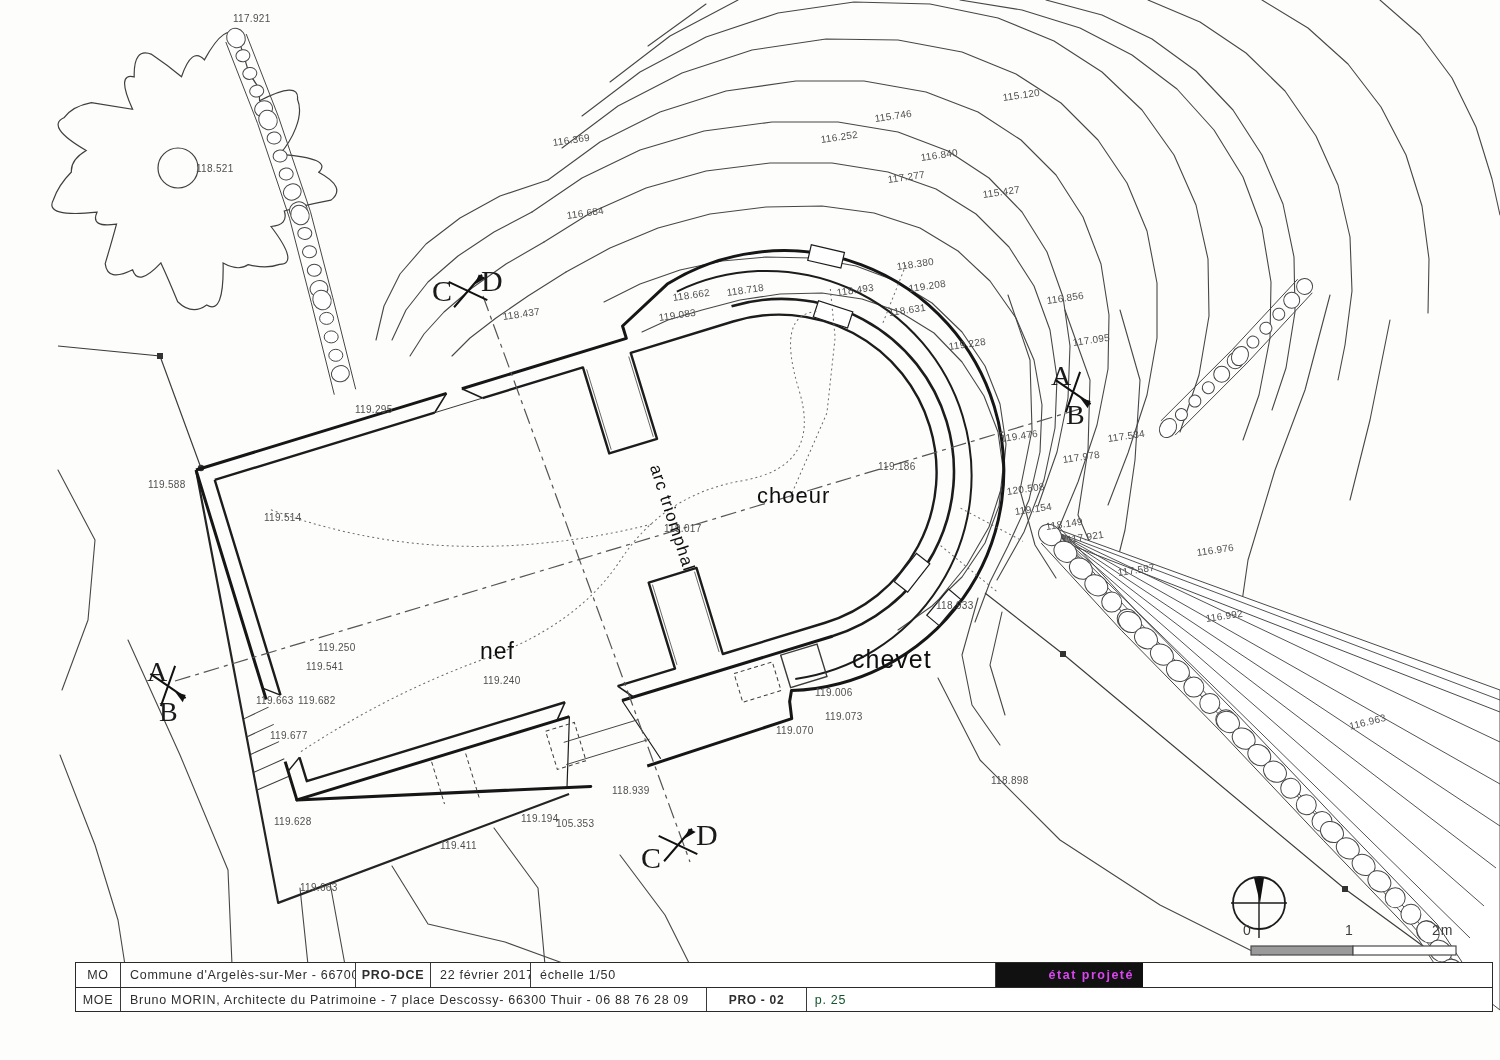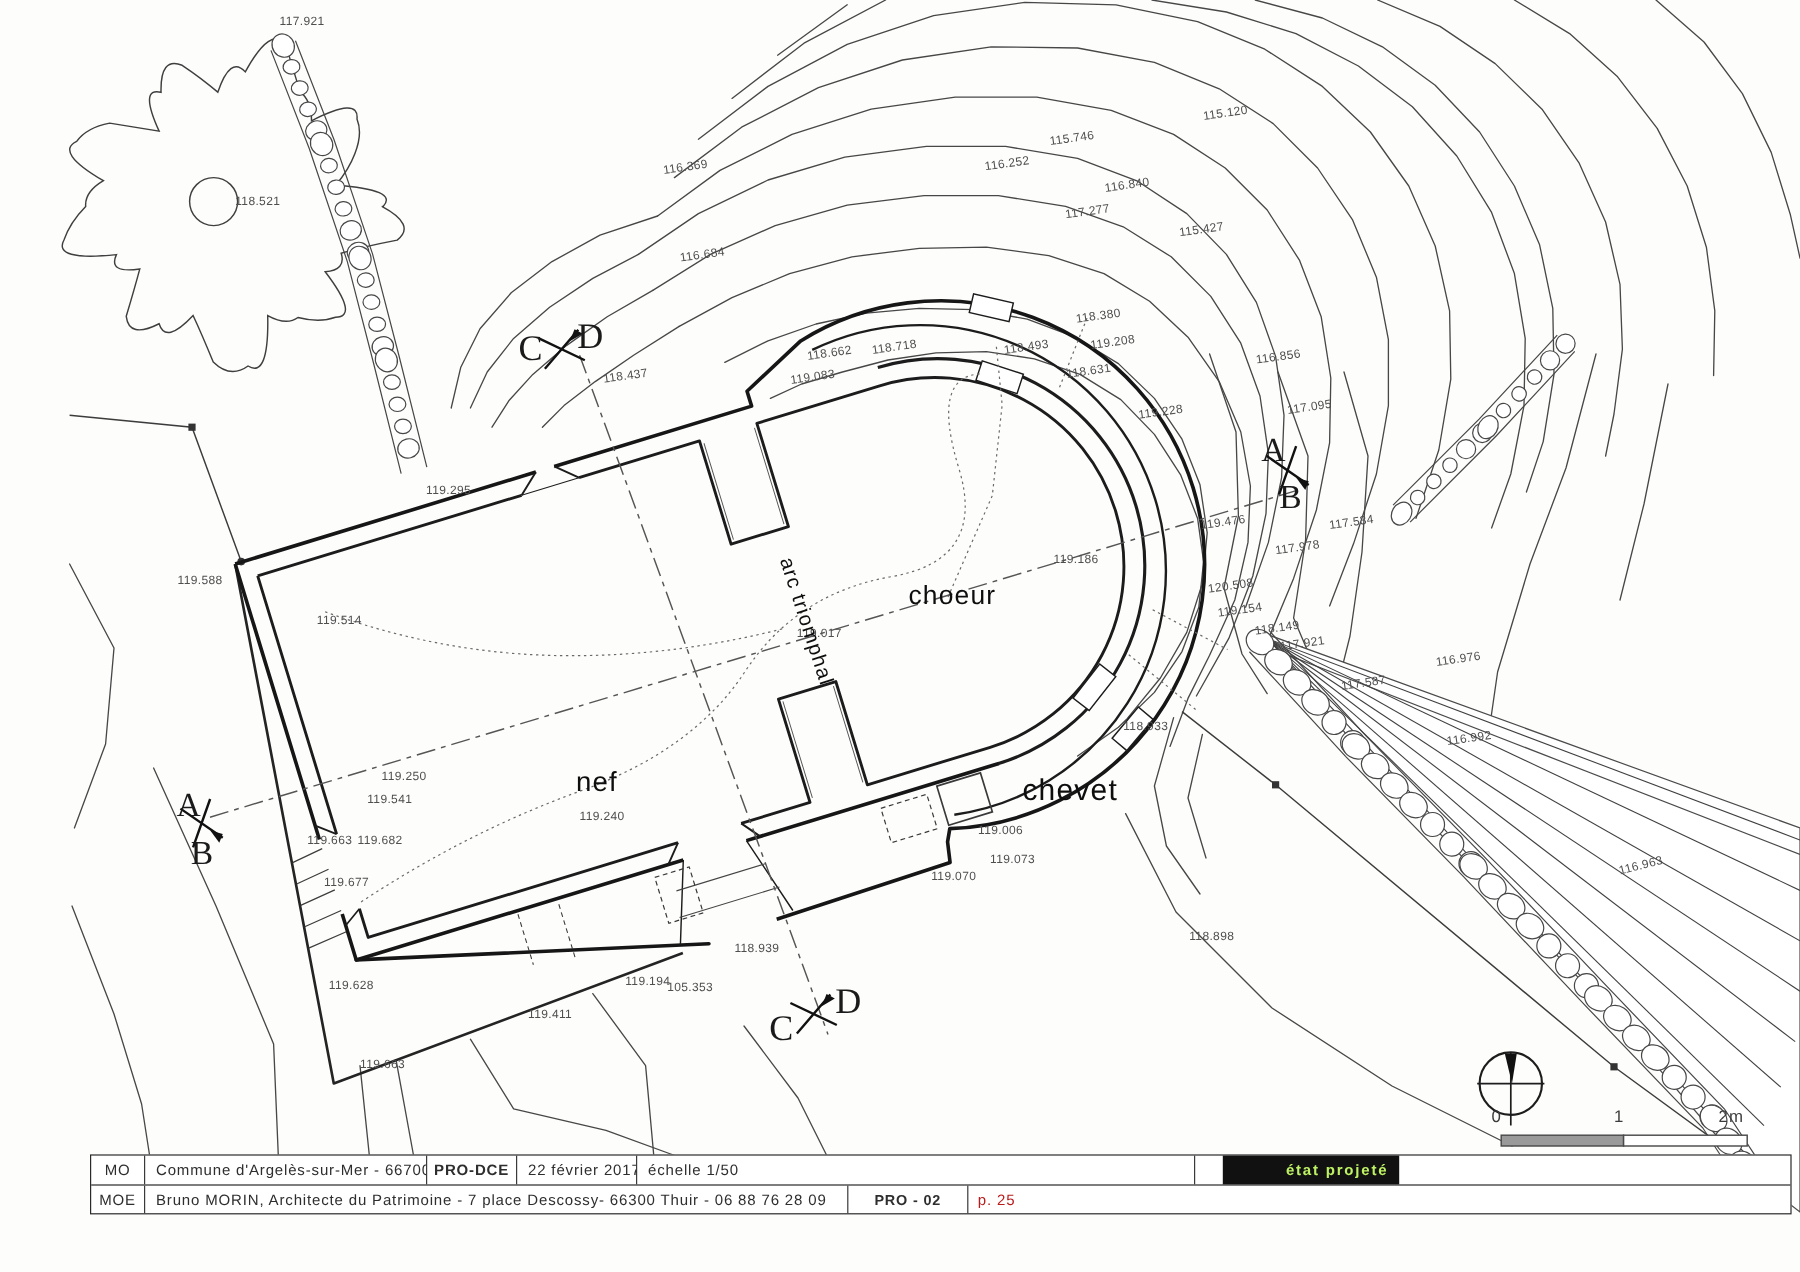--- a/index.html
+++ b/index.html
@@ -15,23 +15,23 @@
   
   #tblock{position:absolute;left:75px;top:962px;width:1418px;height:50px;border:1.6px solid #2a2a2a;
           box-sizing:border-box;font-size:12.5px;color:#2e2e2e;letter-spacing:.7px;background:#fff;}
   .trow{display:flex;height:24px;border-bottom:1.2px solid #2a2a2a;align-items:stretch;}
   .trow:last-child{border-bottom:none;height:23px;}
   .tcell{border-right:1.2px solid #3a3a3a;display:flex;align-items:center;padding:0 9px;
          white-space:nowrap;overflow:hidden;box-sizing:border-box;}
   .tcell:last-child{border-right:none;}
   .tc-center{justify-content:center;padding:0 2px;}
   .bold{font-weight:bold;}
-  .blackbox{background:#111;color:#bef264;font-weight:bold;justify-content:flex-end;letter-spacing:1.5px;margin-left:23px;}
+  .blackbox{background:#111;color:#d946ef;font-weight:bold;justify-content:flex-end;letter-spacing:1.5px;}
   .sheetnum{font-weight:bold;font-size:12px;justify-content:center;}
-  .pagecell{color:#b91c1c;justify-content:center;}
+  .pagecell{color:#14532d;justify-content:center;}
 </style>
 </head>
 <body>
 
 <div id="page">
 
 <svg id="cv" width="1500" height="1060" viewBox="0 0 1500 1060">
 
   <g fill="none" stroke="#474747" stroke-width="1.1" stroke-linejoin="round" stroke-linecap="round">
     <path d="M642,332 L668,320 702,310 740,300 780,294 822,293 862,299 900,312 934,333 962,362 984,396 998,432 1003,468 999,506 985,543 962,577 932,606 898,630"></path>

